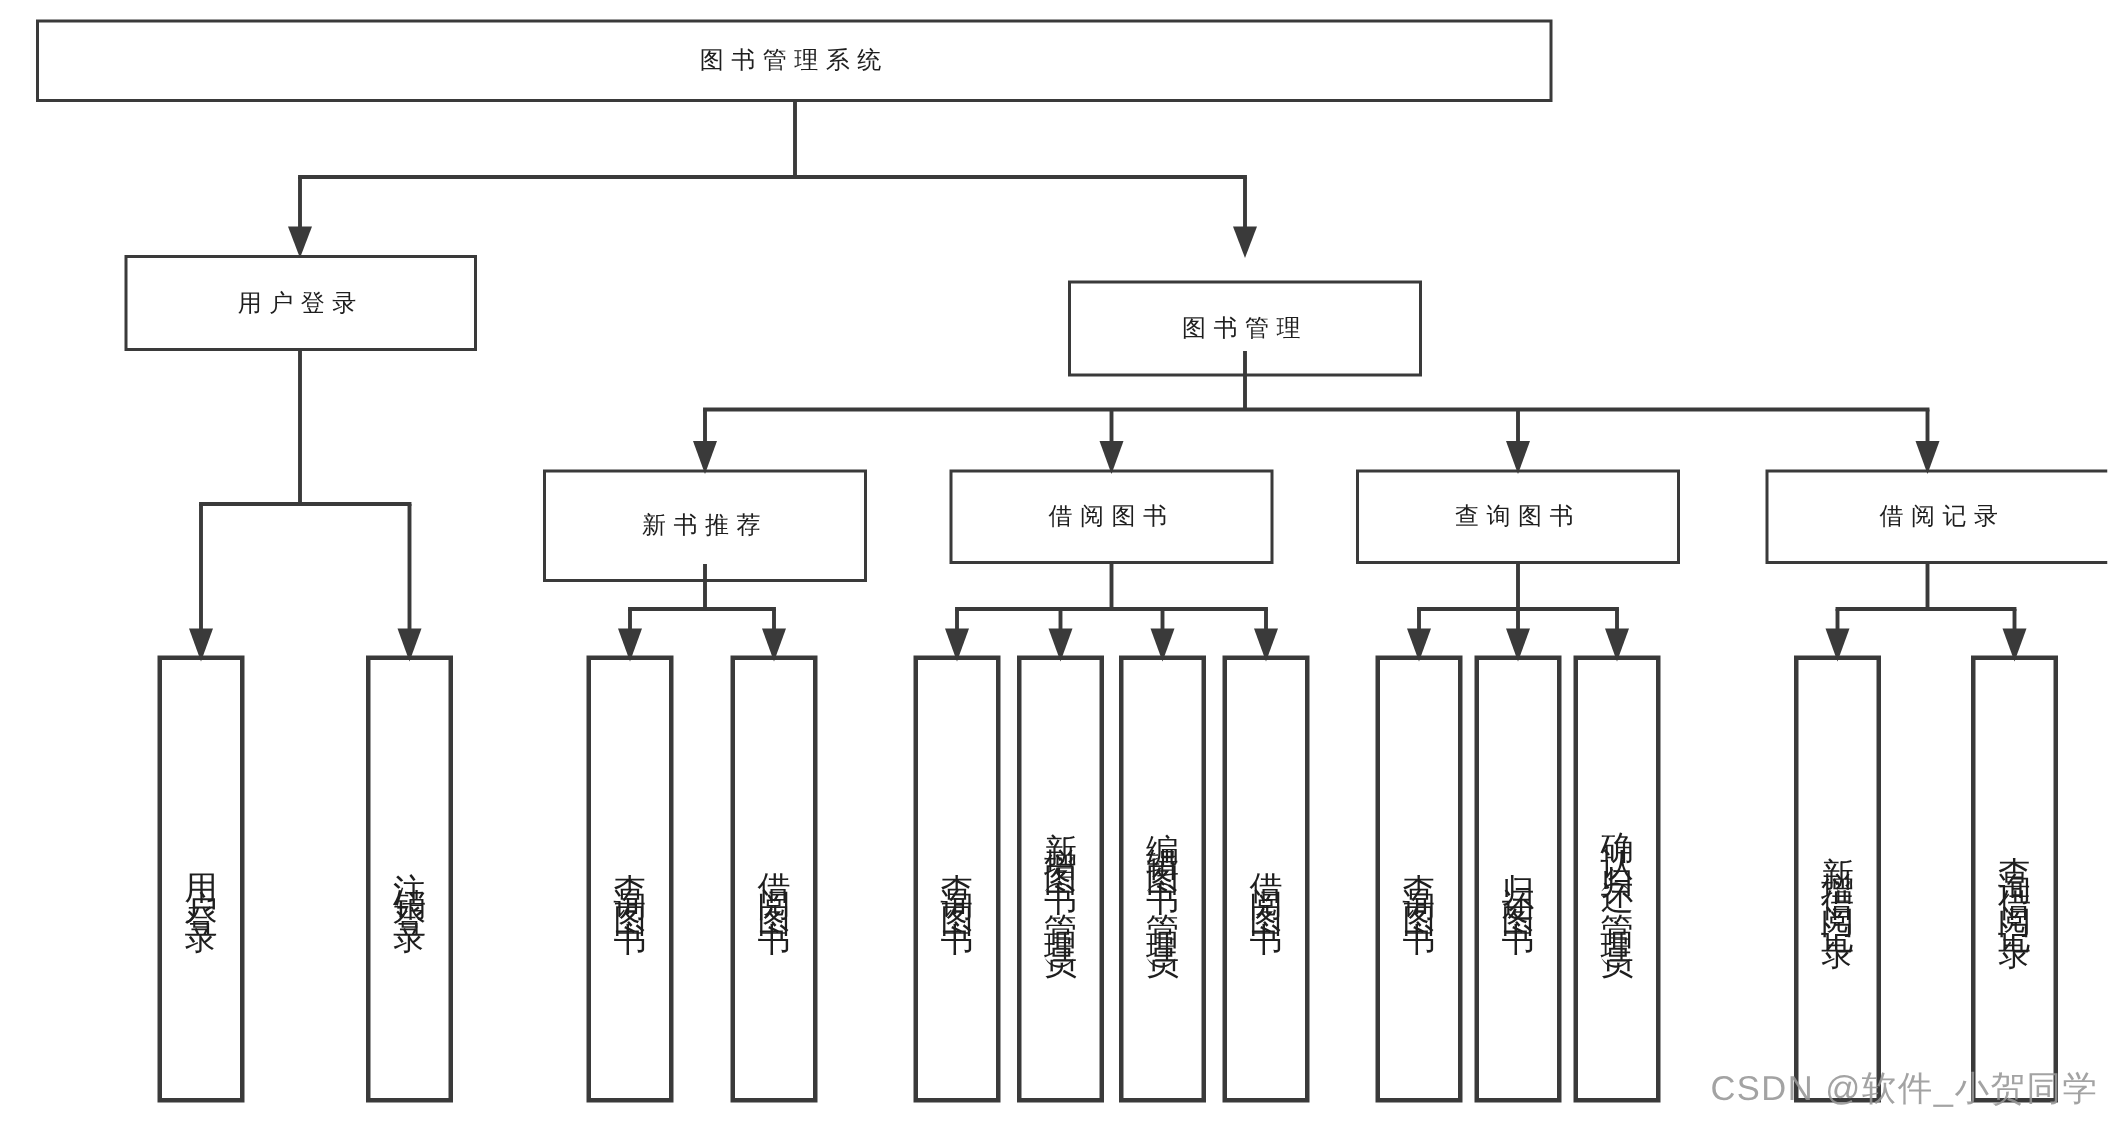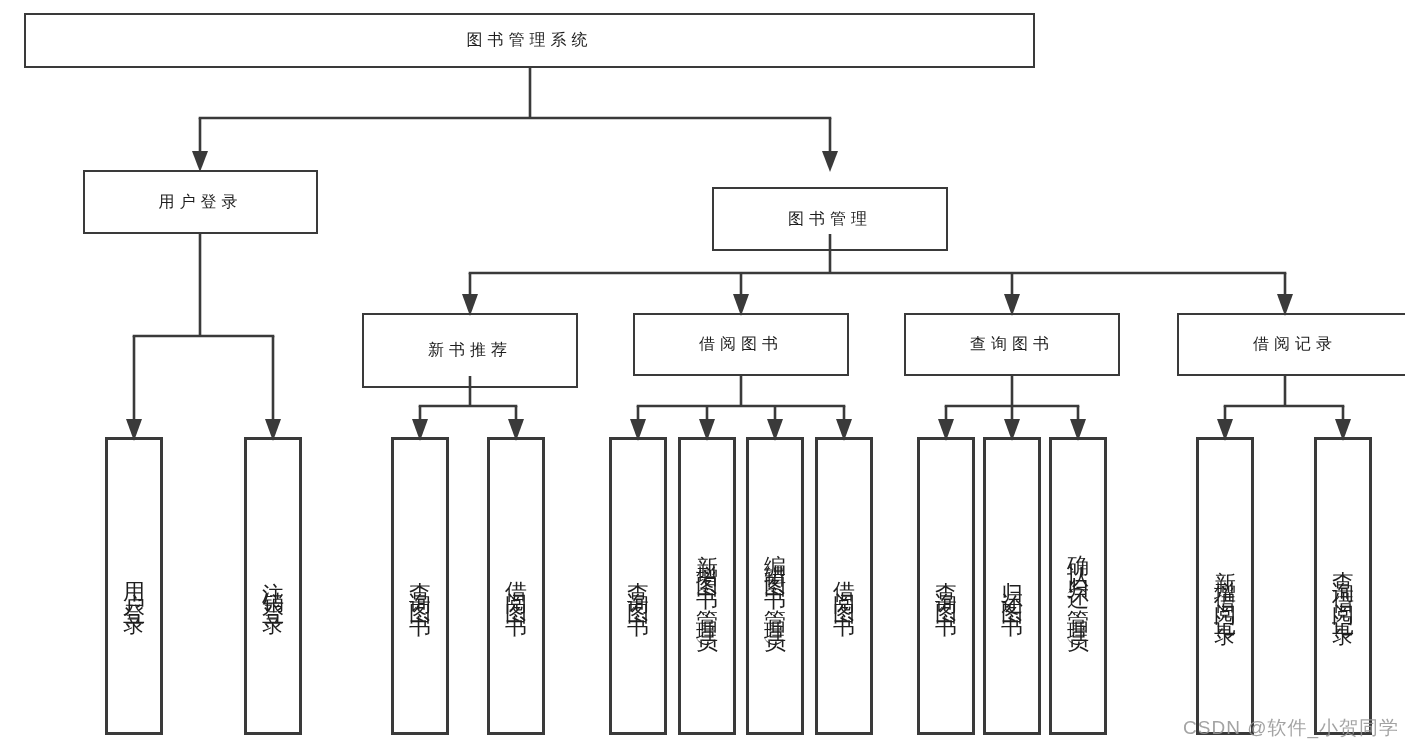--- a/index.html
+++ b/index.html
@@ -37,21 +37,21 @@
   #lf-b2 { left:678px; }
   #lf-b3 { left:746px; }
   #lf-b4 { left:815px; }
   #lf-c1 { left:917px; }
   #lf-c2 { left:983px; }
   #lf-c3 { left:1049px; }
   #lf-d1 { left:1196px; }
   #lf-d2 { left:1314px; }
   .watermark {
     position:absolute; right:6px; bottom:6px;
-    font-size:19px; letter-spacing:1px; color:rgba(150,150,150,0.88);
+    font-size:23px; letter-spacing:1px; color:rgba(150,150,150,0.88);
   }
 </style>
 </head>
 <body>
 
 <div class="canvas">
 
   <div class="box" id="b-root">图书管理系统</div>
 
   <div class="box" id="b-login">用户登录</div>

